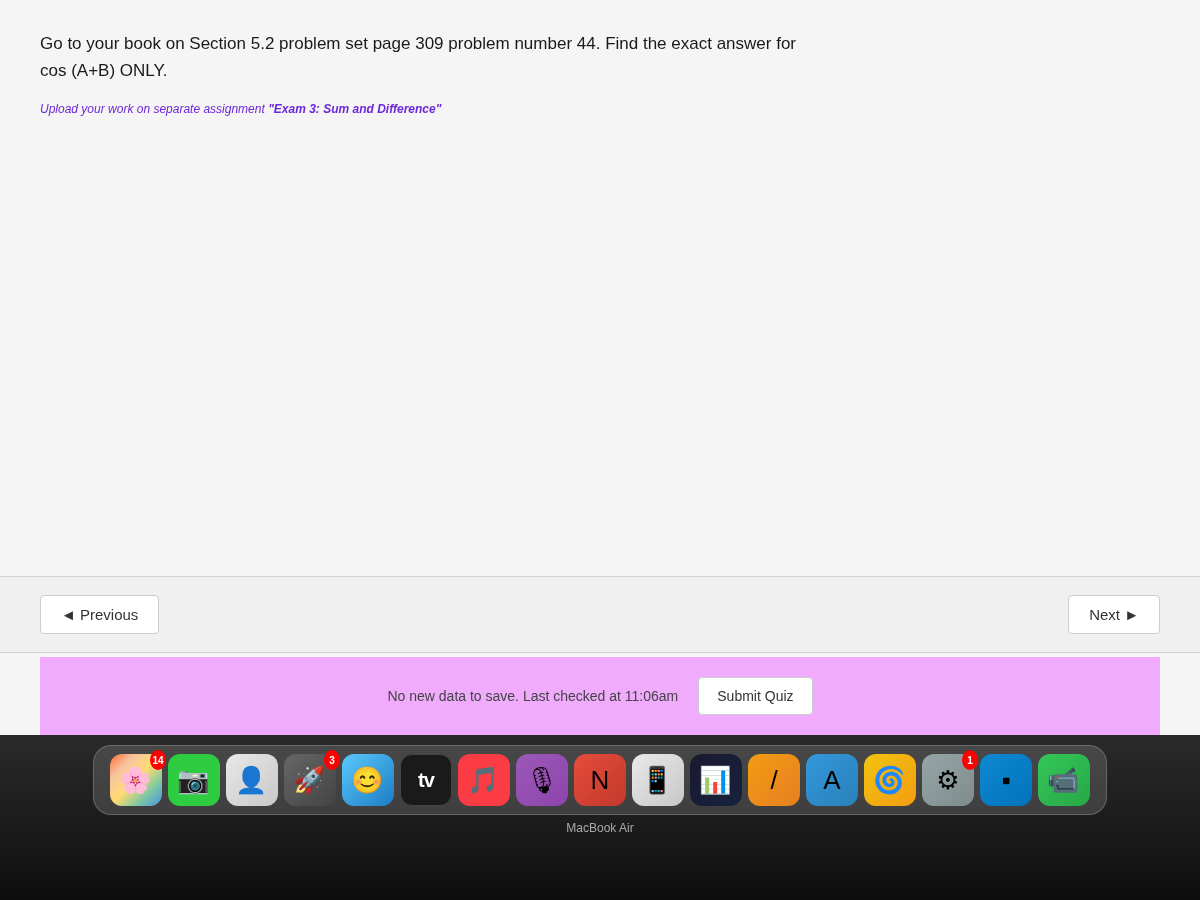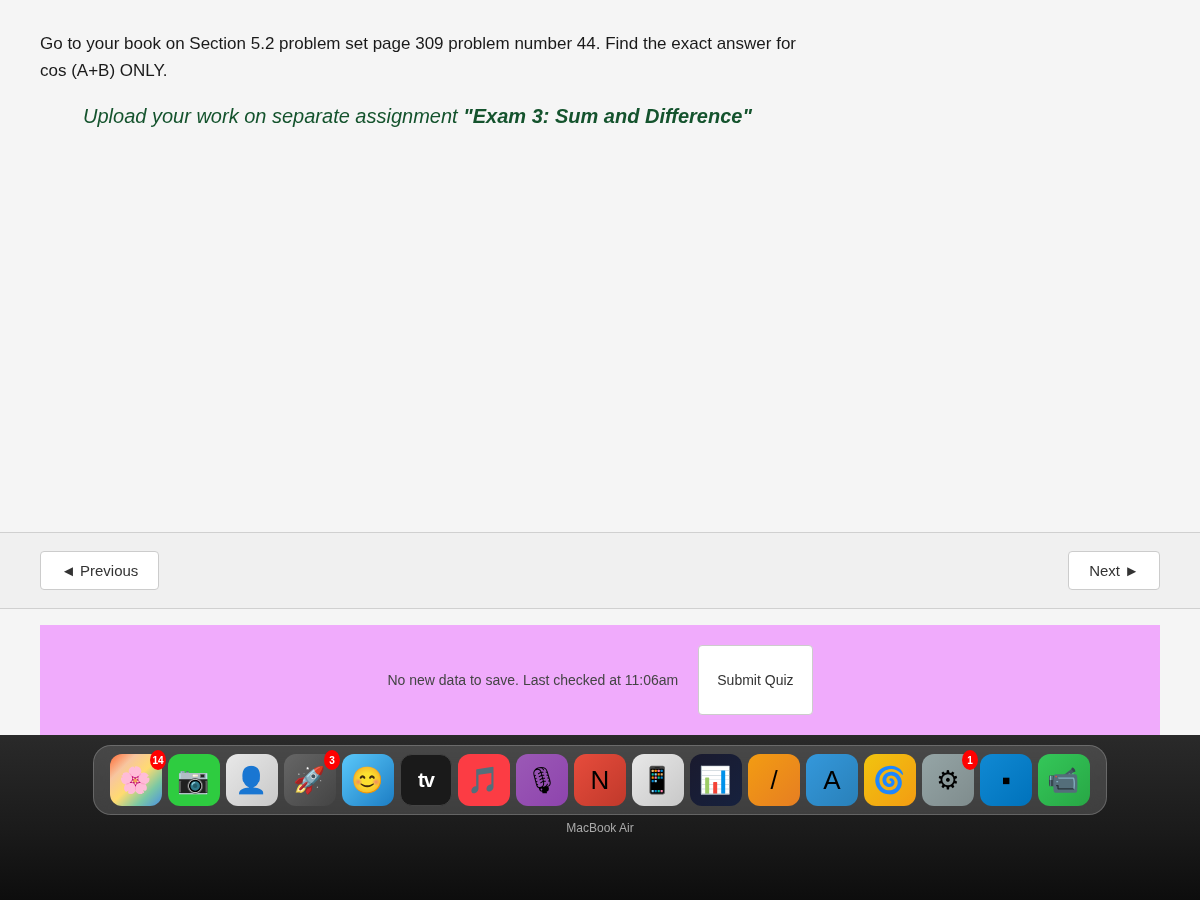--- a/index.html
+++ b/index.html
@@ -24,46 +24,45 @@
 
     .question-text {
       font-size: 17px;
       color: #1a1a1a;
       line-height: 1.6;
       margin-bottom: 16px;
       font-weight: 400;
     }
 
     .upload-text {
-      font-size: 20px;
-      color: #14532d;
+      font-size: 12px;
+      color: #6d28d9;
       line-height: 1.6;
       font-style: italic;
-      margin-left: 43px;
     }
 
     .upload-text strong {
       font-weight: 700;
       font-style: italic;
     }
 
     .spacer {
       flex: 1;
     }
 
     
     .nav-row {
       display: flex;
       justify-content: space-between;
       align-items: center;
       padding: 18px 0;
       border-top: 1px solid #d0d0d0;
       border-bottom: 1px solid #d0d0d0;
       background: #f0f0f0;
-      margin: 16px -40px;
+      margin: 4px -40px;
       padding-left: 40px;
       padding-right: 40px;
     }
 
     .nav-button {
       background: white;
       border: 1px solid #ccc;
       border-radius: 4px;
       padding: 10px 20px;
       font-size: 15px;
@@ -86,21 +85,21 @@
 
     .status-text {
       font-size: 14px;
       color: #444;
     }
 
     .submit-button {
       background: white;
       border: 1px solid #ccc;
       border-radius: 4px;
-      padding: 26px 18px;
+      padding: 10px 18px;
       font-size: 14px;
       color: #333;
       cursor: pointer;
     }
 
     
     .dock-area {
       height: 165px;
       background: linear-gradient(to bottom, #2a2a2a 0%, #1a1a1a 60%, #0d0d0d 100%);
       display: flex;

